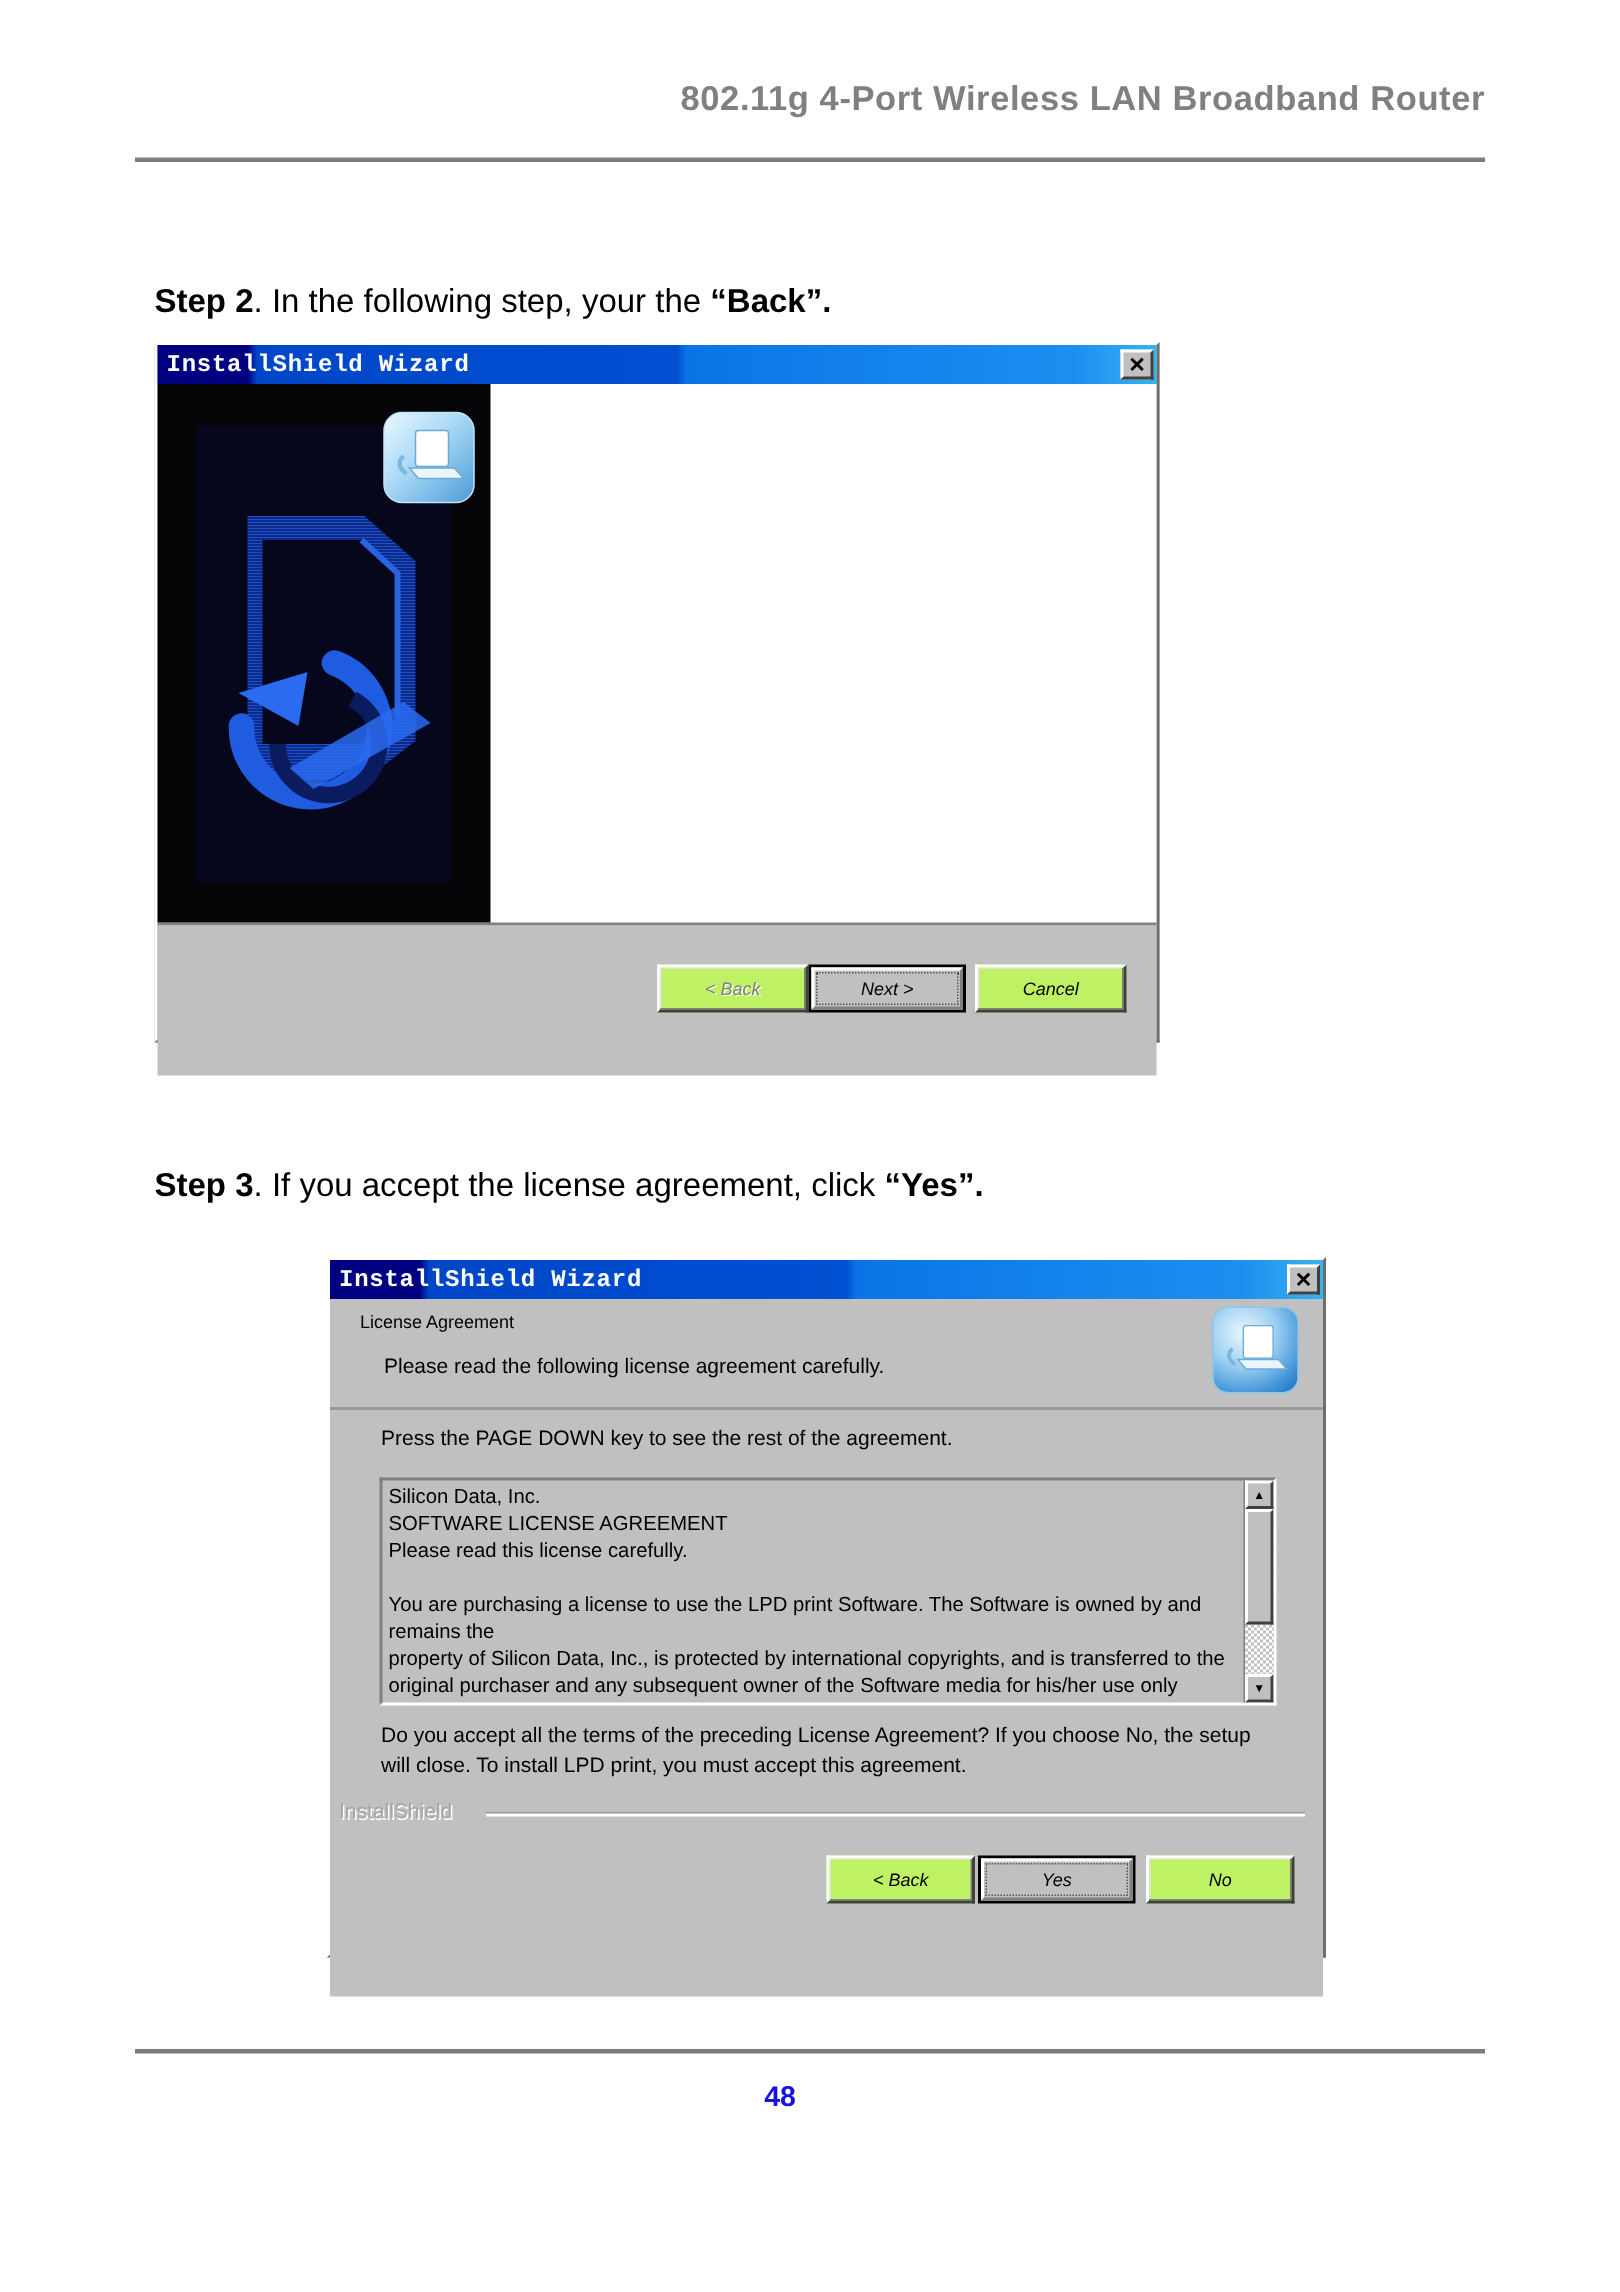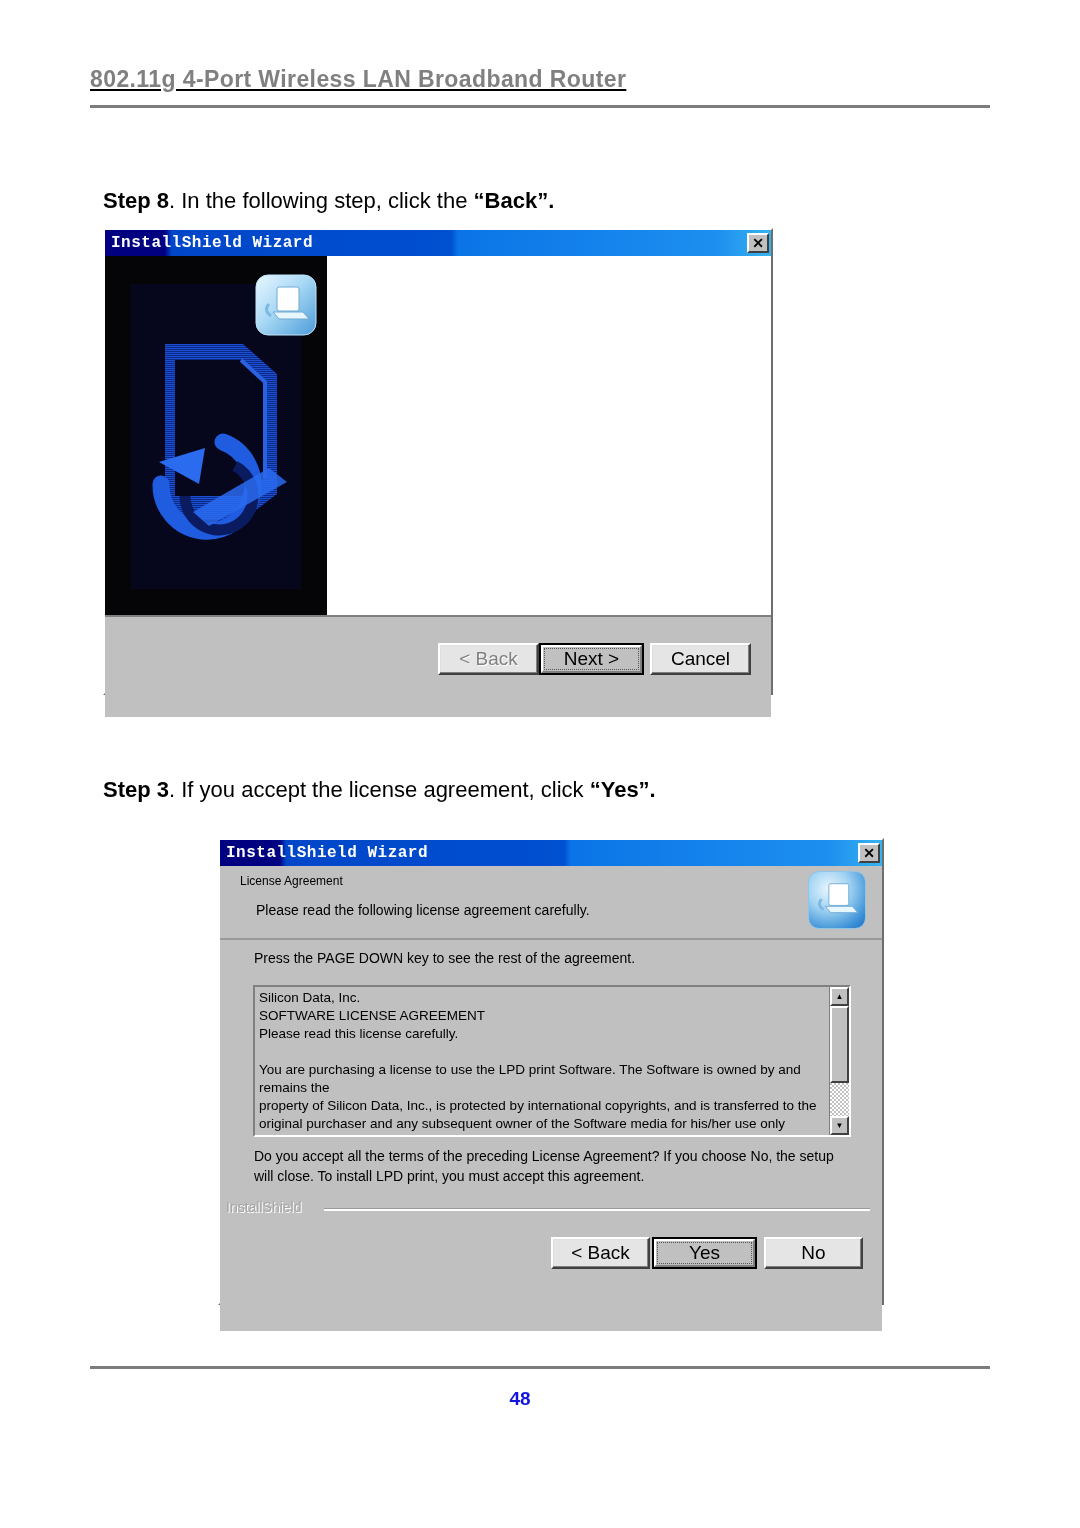--- a/index.html
+++ b/index.html
@@ -14,24 +14,23 @@
     position: relative;
     font-family: "Liberation Sans", sans-serif;
     color: #000000;
     overflow: hidden;
   }
 
   
   .page-header {
     position: absolute;
     left: 90px;
-    top: 66px;
+    top: 52px;
     width: 900px;
-    text-align: left;
-    text-decoration: underline;
+    text-align: right;
   }
   .page-header-title {
     font-size: 23px;
     font-weight: bold;
     color: #808080;
     letter-spacing: 0.4px;
     white-space: nowrap;
   }
   .page-header-rule {
     position: absolute;
@@ -119,34 +118,35 @@
     font-weight: bold;
     line-height: 1;
     color: #000;
     box-sizing: border-box;
     font-family: "Liberation Sans", sans-serif;
   }
 
   
   .btn {
     position: relative;
-    background: #e5e5e5;
+    background: #bef264;
     border-top: 2px solid #ffffff;
     border-left: 2px solid #ffffff;
     border-right: 2px solid #404040;
     border-bottom: 2px solid #404040;
     box-shadow: inset -1px -1px 0 #808080, inset 1px 1px 0 #dfdfdf;
-    font-size: 19px;
+    font-size: 12px;
     color: #000000;
     display: flex;
     align-items: center;
     justify-content: center;
     box-sizing: border-box;
     white-space: nowrap;
     cursor: default;
+    font-style: italic;
   }
   .btn.disabled { color: #808080; text-shadow: 1px 1px 0 #ffffff; }
   .btn.default { border: 2px solid #000000; box-shadow: none; }
   .btn.default .btn-inner {
     border: 1px dotted #404040;
     padding: 1px 6px;
     background: #c0c0c0;
     border-top: 2px solid #ffffff;
     border-left: 2px solid #ffffff;
     border-right: 2px solid #808080;
@@ -381,21 +381,21 @@
 </style>
 </head>
 <body>
 
 <div class="page-header">
   <div class="page-header-title">802.11g 4-Port Wireless LAN Broadband Router</div>
 </div>
 <div class="page-header-rule"></div>
 
 <div class="step-heading" id="step2-heading">
-  <b>Step 8</b><span>. In the following step, click the </span><b>“Back”.</b>
+  <b>Step 2</b><span>. In the following step, your the </span><b>“Back”.</b>
 </div>
 
 <div class="dialog" id="dialog-welcome">
 
   <div class="titlebar">
     <span class="titlebar-text">InstallShield Wizard</span>
     <span class="titlebar-close">✕</span>
   </div>
 
   <div class="body">

